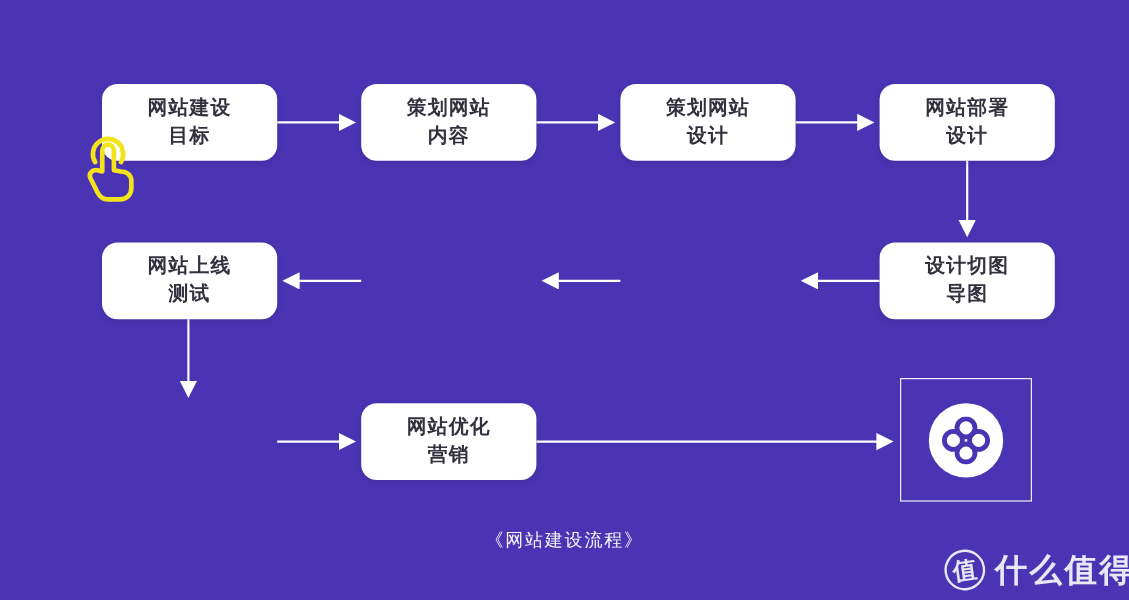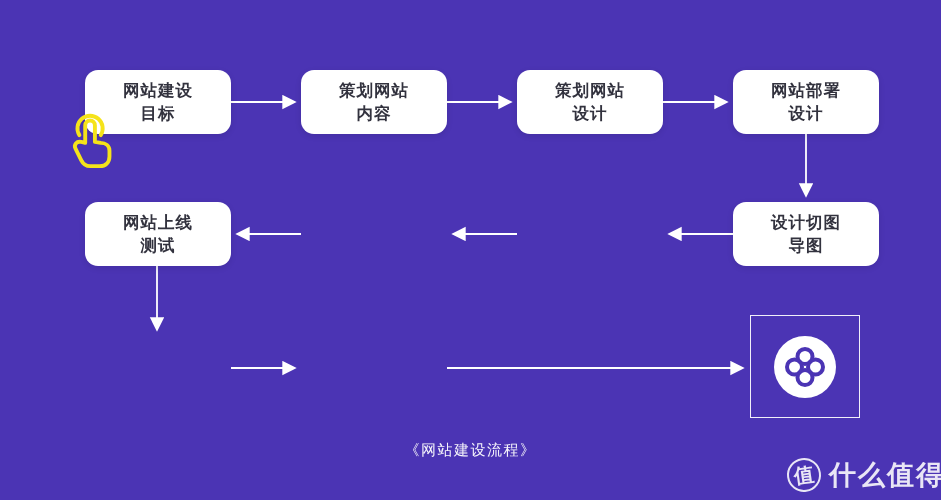--- a/index.html
+++ b/index.html
@@ -98,20 +98,22 @@
   <div class="node" style="left:517px;top:70px">策划网站
 设计</div>
   <div class="node" style="left:733px;top:70px">网站部署
 设计</div>
 
   <div class="node" style="left:733px;top:202px">设计切图
 导图</div>
   <div class="node" style="left:85px;top:202px">网站上线
 测试</div>
 
+  <div class="node" style="left:301px;top:336px">网站优化
+营销</div>
 
   <svg class="tap-icon" viewBox="0 0 60 68">
     <g stroke="#F5E31A" stroke-width="4" fill="none" stroke-linecap="round" stroke-linejoin="round">
       <path d="M17,30 A13,13 0 1 1 39,30"></path>
       <path d="M23,20 v18 l-4,-1 c-5,-1 -8,3 -6,7 l6,12 c2,4 5,6 9,6 h10 c6,0 10,-4 10,-10 v-6 c0,-5 -4,-8 -9,-8 l-6,-1 v-17 a5,5 0 0 0 -10,0 z"></path>
     </g>
   </svg>
 
   <div class="logo-box">
     <div class="logo-circle">

